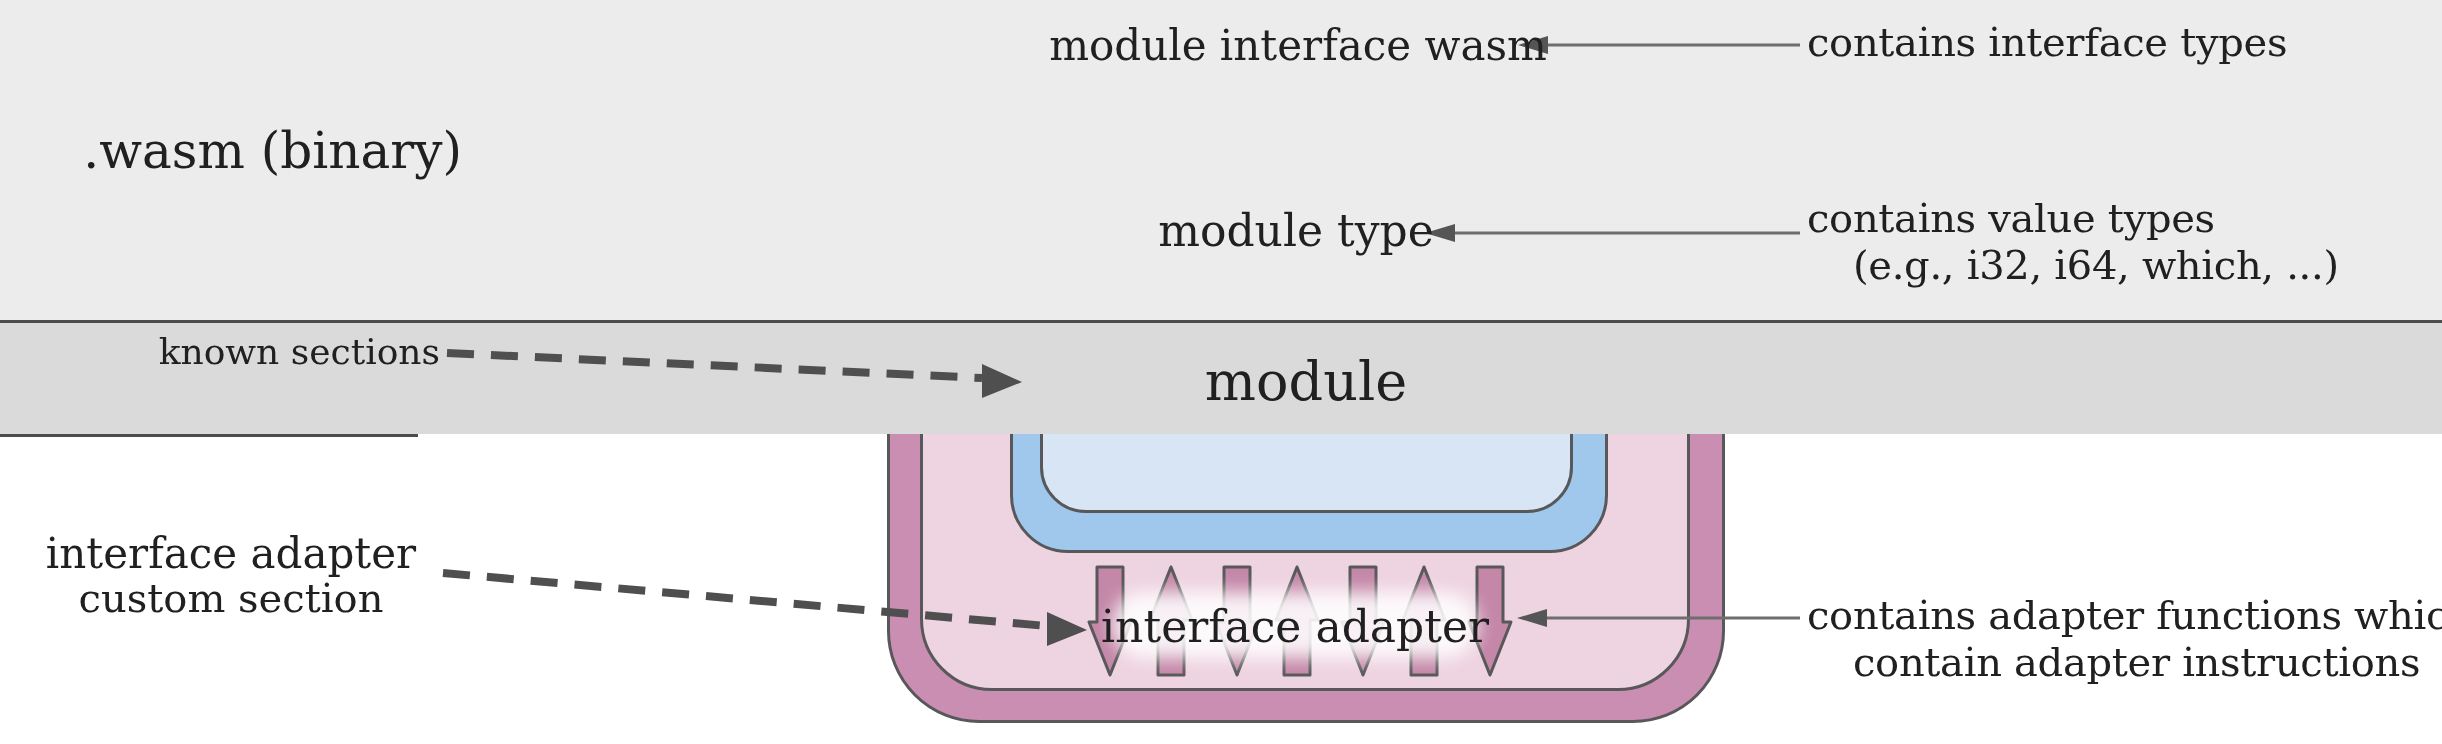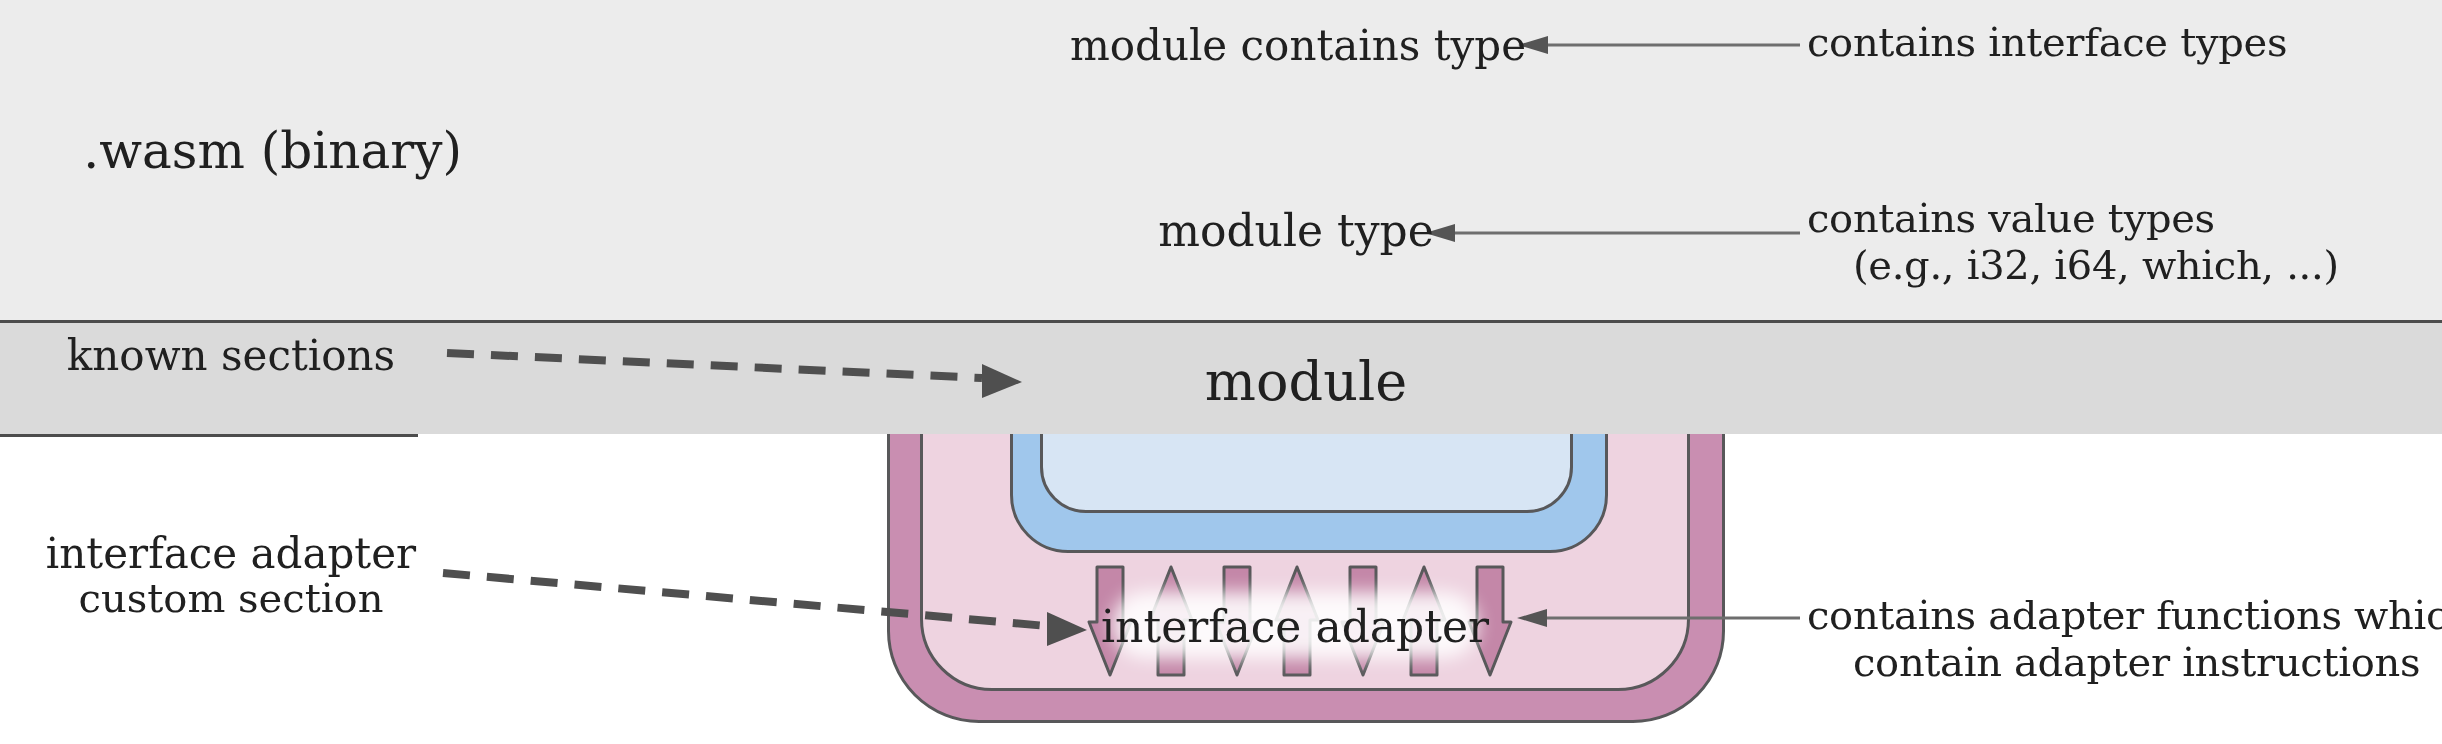--- a/index.html
+++ b/index.html
@@ -17,21 +17,21 @@
   #wasm-box{left:22px;top:193px;width:418px;height:437px;border:3px solid var(--wasm_border,#4c4c4c);box-sizing:border-box;}
   #wasm-known{position:absolute;left:0;top:0;width:100%;height:320px;background:var(--wasm_top,#ececec);}
   #wasm-custom{position:absolute;left:0;top:320px;width:100%;height:114px;background:var(--wasm_bottom,#dadada);border-top:3px solid var(--wasm_border,#4c4c4c);box-sizing:border-box;}
   
   #halo{left:1112px;top:592px;width:366px;height:66px;background:rgba(255,255,255,0.88);border-radius:33px;filter:blur(9px);}
   
   svg.layer{position:absolute;left:0;top:0;}
   
   .lbl{position:absolute;text-align:center;white-space:nowrap;}
   #lbl-wasm-title{left:42px;top:122px;width:420px;text-align:right;font-size:50px;}
-  #lbl-known{left:22px;top:331px;width:418px;font-size:42px;}
+  #lbl-known{left:22px;top:331px;width:418px;font-size:36px;text-align:right;}
   #lbl-custom1{left:22px;top:529px;width:418px;font-size:42px;}
   #lbl-custom2{left:22px;top:575px;width:418px;font-size:40px;}
   #lbl-mit{left:1048px;top:21px;width:500px;font-size:42px;}
   #lbl-adapted{left:1048px;top:113px;width:500px;font-size:50px;}
   #lbl-mtype{left:1046px;top:205px;width:500px;font-size:44px;}
   #lbl-module{left:1056px;top:350px;width:500px;font-size:54px;}
   #lbl-ia{left:1045px;top:601px;width:500px;font-size:44px;}
   .annot{position:absolute;left:1807px;font-size:40px;line-height:47px;letter-spacing:-0.3px;white-space:nowrap;}
   .annot .l2{padding-left:46px;}
   #annot-1{top:19px;}
@@ -83,21 +83,21 @@
 
     <line x1="1543" y1="618" x2="1800" y2="618" stroke="#6e6e6e" stroke-width="3"></line>
     <polygon points="1517,618 1547,609 1547,627" fill="#555555"></polygon>
   </svg>
 
   <div class="lbl" id="lbl-wasm-title">.wasm (binary)</div>
   <div class="lbl" id="lbl-known">known sections</div>
   <div class="lbl" id="lbl-custom1">interface adapter</div>
   <div class="lbl" id="lbl-custom2">custom section</div>
 
-  <div class="lbl" id="lbl-mit">module contains type</div>
+  <div class="lbl" id="lbl-mit">module interface wasm</div>
   <div class="lbl" id="lbl-module">module</div>
   <div class="lbl" id="lbl-mtype">module type</div>
   <div class="lbl" id="lbl-ia">interface adapter</div>
 
   <div class="annot" id="annot-1">
     <div class="l1">contains interface types</div>
   </div>
   <div class="annot" id="annot-2">
     <div class="l1">contains value types</div>
     <div class="l2">(e.g., i32, i64, which, ...)</div>

